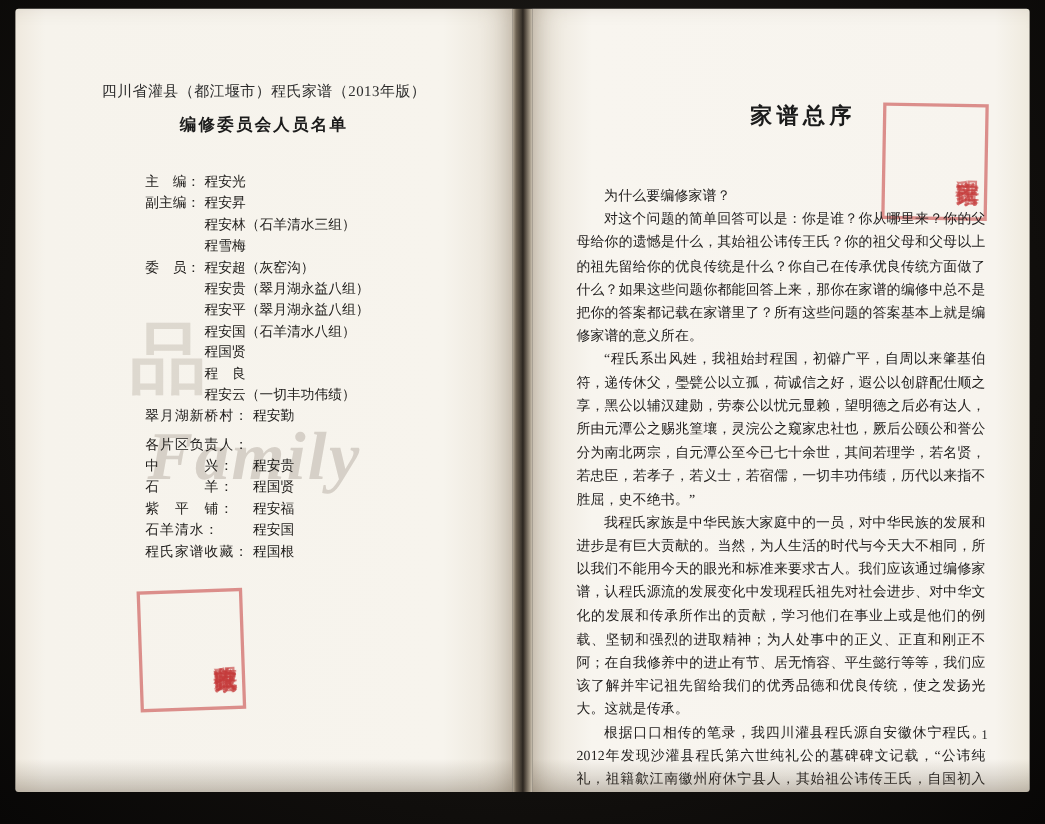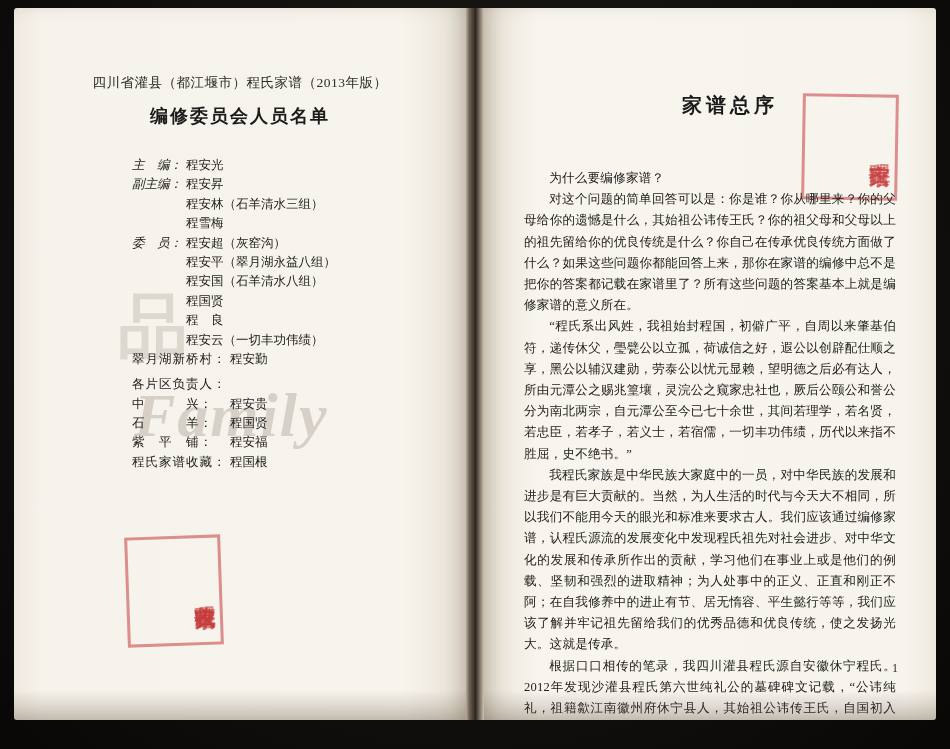--- a/index.html
+++ b/index.html
@@ -153,21 +153,21 @@
     font-size: 13.5px;
     color: #2b2b2b;
     letter-spacing: .5px;
   }
   .l-title {
     position: absolute;
     left: 0;
     right: 0;
     top: 96px;
     text-align: center;
-    font-size: 18px;
+    font-size: 15px;
     font-weight: bold;
     color: #1b1b1b;
     letter-spacing: 2px;
   }
 
   .roster {
     position: absolute;
     left: 118px;
     top: 148px;
     width: 300px;
@@ -176,21 +176,20 @@
     line-height: 19.4px;
   }
   .roster .row {
     white-space: nowrap;
     height: 19.4px;
   }
   .roster .lbl-wide {
     display: inline-block;
     min-width: 54px;
     letter-spacing: 0;
-    font-style: italic;
   }
   .roster .ind {
     display: inline-block;
     width: 54px;
   }
   .roster .sec {
     margin-top: 6px;
     letter-spacing: 1px;
   }
   .roster .area {
@@ -265,20 +264,23 @@
         <div class="row">
           <span class="ind"></span><span>程安林（石羊清水三组）</span>
         </div>
         <div class="row">
           <span class="ind"></span><span>程雪梅</span>
         </div>
         <div class="row">
           <span class="lbl-wide">委　员：</span><span>程安超（灰窑沟）</span>
         </div>
         <div class="row">
+          <span class="ind"></span><span>程安贵（翠月湖永益八组）</span>
+        </div>
+        <div class="row">
           <span class="ind"></span><span>程安平（翠月湖永益八组）</span>
         </div>
         <div class="row">
           <span class="ind"></span><span>程安国（石羊清水八组）</span>
         </div>
         <div class="row">
           <span class="ind"></span><span>程国贤</span>
         </div>
         <div class="row">
           <span class="ind"></span><span>程　良</span>
@@ -293,20 +295,23 @@
 
         <div class="row sec">各片区负责人：</div>
         <div class="row">
           <span class="area">中　　　兴：</span><span>程安贵</span>
         </div>
         <div class="row">
           <span class="area">石　　　羊：</span><span>程国贤</span>
         </div>
         <div class="row">
           <span class="area">紫　平　铺：</span><span>程安福</span>
+        </div>
+        <div class="row">
+          <span class="area">石羊清水：</span><span>程安国</span>
         </div>
         <div class="row">
           <span class="area">程氏家谱收藏：</span><span>程国根</span>
         </div>
       </div>
 
       <div class="edge"></div>
     </div>
 
     <div class="gutter"></div>

